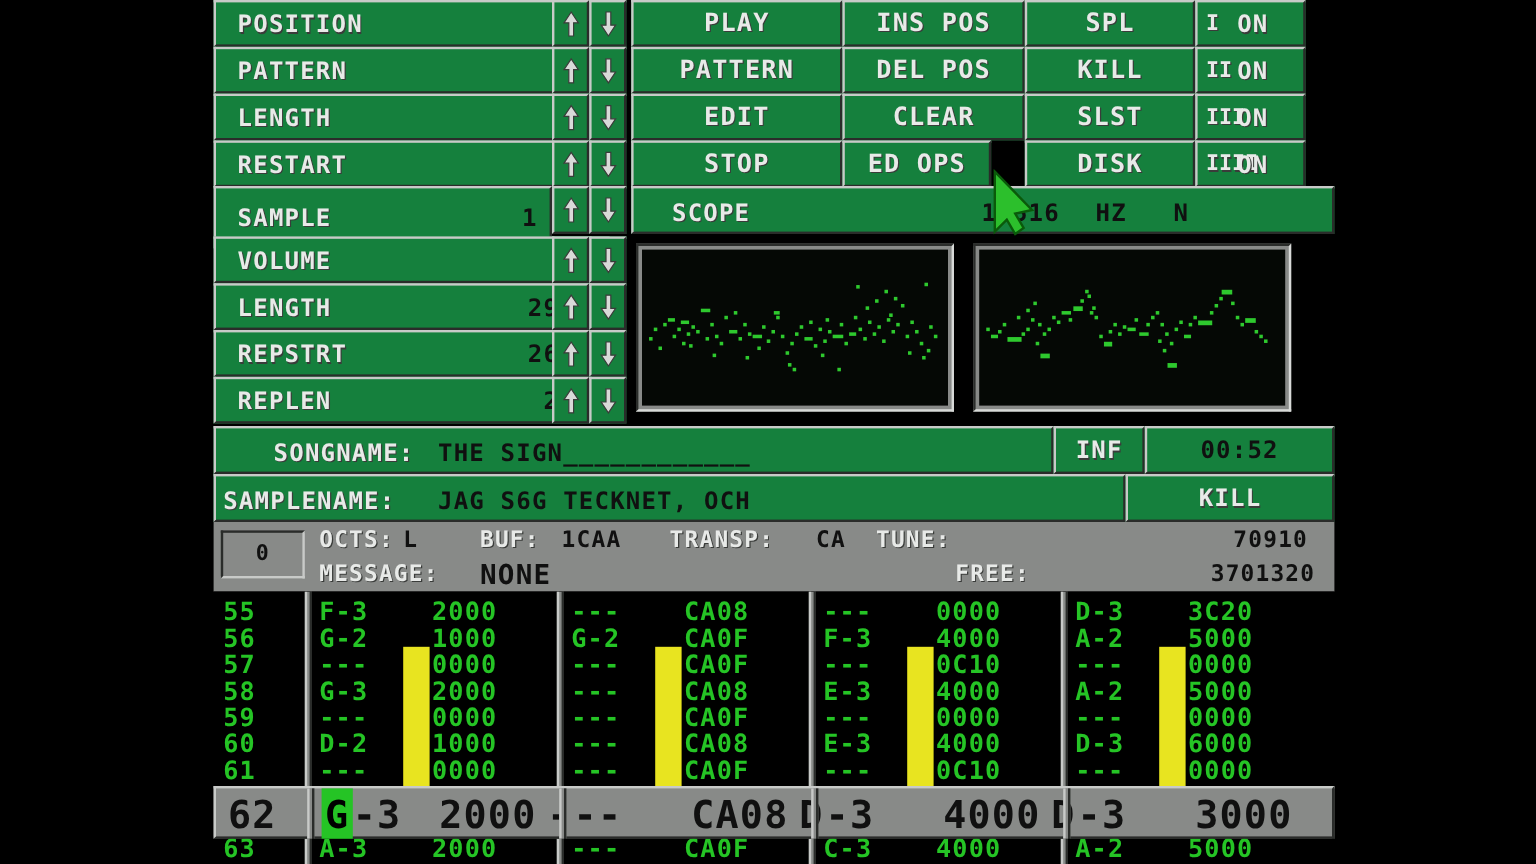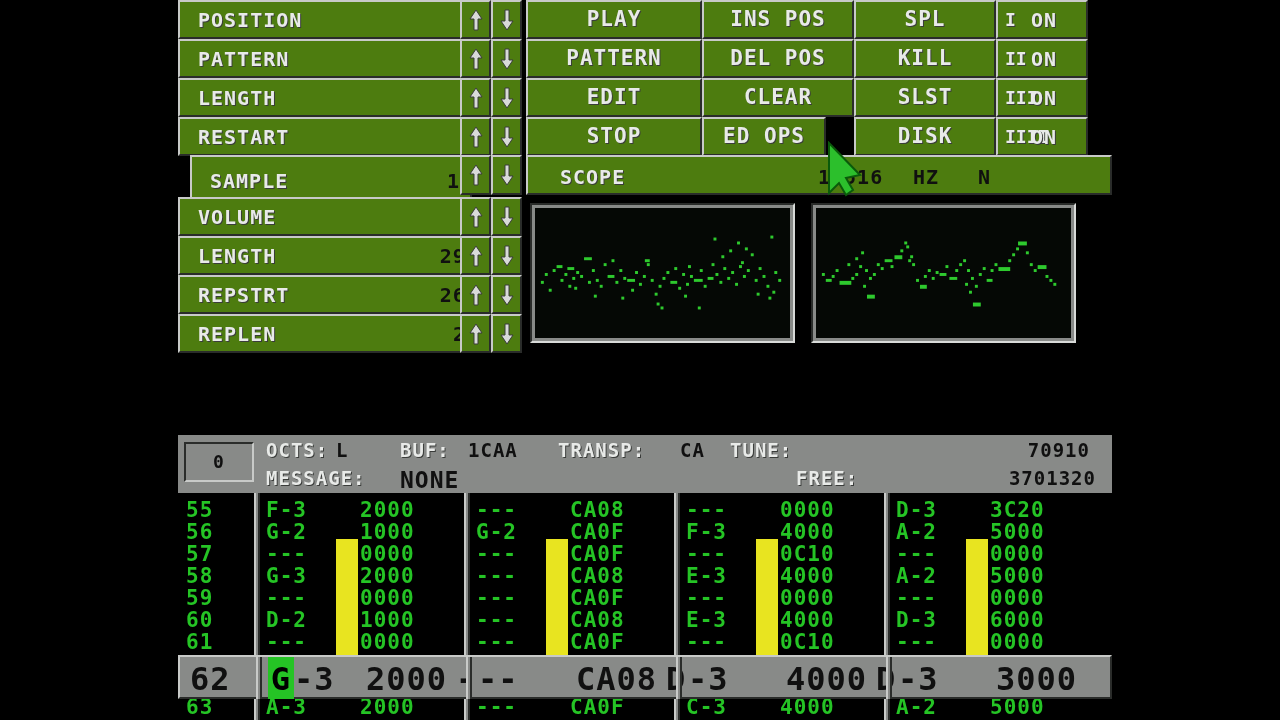--- a/index.html
+++ b/index.html
@@ -10,21 +10,21 @@
     overflow: hidden;
   }
   #app {
     position: absolute; left: 178px; top: 0;
     width: 934px; height: 720px;
     background: #000;
   }
 
   
   .raised {
-    background: #4d7c0f;
+    background: #15803d;
     border-top: 2px solid #c8cac8;
     border-left: 2px solid #c8cac8;
     border-right: 2px solid #2a2c2a;
     border-bottom: 2px solid #2a2c2a;
   }
   .sunken {
     background: #888a88;
     border-top: 2px solid #2a2c2a;
     border-left: 2px solid #2a2c2a;
     border-right: 2px solid #c8cac8;
@@ -262,21 +262,21 @@
       <span class="lbl rn">III</span>
       <span class="lbl on">ON</span>
       </div>
     <div class="chbtn raised" style="left:818px;top:117px">
       <span class="lbl rn">IIII</span>
       <span class="lbl on">ON</span>
       </div>
   </div>
 
   <div id="samplerow">
-    <div class="raised" style="position:absolute;left:12px;top:0;width:282px;height:52px;display:flex;align-items:center">
+    <div class="raised" style="position:absolute;left:0;top:0;width:282px;height:52px;display:flex;align-items:center">
       <span class="lbl" style="position:absolute;left:18px">SAMPLE</span>
       <span class="val" style="position:absolute;right:10px">1</span>
     </div>
     <div class="arrowbtn raised" style="left:282px;top:0;height:40px">
       <svg viewBox="0 0 16 24">
           <polygon points="8,2 14,11 10,11 10,22 6,22 6,11 2,11" fill="#d8dad8" stroke="#3a3c3a" stroke-width="1"></polygon>
         </svg>
     </div>
     <div class="arrowbtn raised" style="left:313px;top:0;height:40px">
       <svg viewBox="0 0 16 24">
@@ -514,20 +514,39 @@
             <rect x="238" y="72" width="3" height="3"></rect>
               <rect x="242" y="76" width="3" height="3"></rect>
             <rect x="32" y="56" width="3" height="3"></rect>
               <rect x="48" y="78" width="3" height="3"></rect>
           </g>
         </svg>
       </div>
     </div>
   </div>
 
+  <div id="namerows">
+    <div class="raised" style="position:absolute;left:0;top:0;width:700px;height:40px">
+      <span class="lbl" style="position:absolute;left:48px;top:10px">SONGNAME:</span>
+      <span class="val" style="position:absolute;left:185px;top:10px">THE SIGN____________</span>
+    </div>
+    <div class="raised" style="position:absolute;left:700px;top:0;width:76px;height:40px;display:flex;align-items:center;justify-content:center">
+      <span class="lbl">INF</span>
+    </div>
+    <div class="raised" style="position:absolute;left:776px;top:0;width:158px;height:40px;display:flex;align-items:center;justify-content:center">
+      <span class="val">00:52</span>
+    </div>
+    <div class="raised" style="position:absolute;left:0;top:40px;width:760px;height:40px">
+      <span class="lbl" style="position:absolute;left:6px;top:10px">SAMPLENAME:</span>
+      <span class="val" style="position:absolute;left:185px;top:10px">JAG S6G TECKNET, OCH</span>
+    </div>
+    <div class="raised" style="position:absolute;left:760px;top:40px;width:174px;height:40px;display:flex;align-items:center;justify-content:center">
+      <span class="lbl">KILL</span>
+    </div>
+  </div>
 
   <div id="inforows" class="panel">
     <div class="sunken" style="position:absolute;left:6px;top:7px;width:70px;height:40px;display:flex;align-items:center;justify-content:center">
       <span class="val" style="font-size:18px">0</span>
     </div>
     <span class="lbl" style="position:absolute;left:88px;top:6px;font-size:19px">OCTS:</span>
     <span class="val" style="position:absolute;left:158px;top:6px;font-size:19px">L</span>
     <span class="lbl" style="position:absolute;left:222px;top:6px;font-size:19px">BUF:</span>
     <span class="val" style="position:absolute;left:290px;top:6px;font-size:19px">1CAA</span>
     <span class="lbl" style="position:absolute;left:380px;top:6px;font-size:19px">TRANSP:</span>

